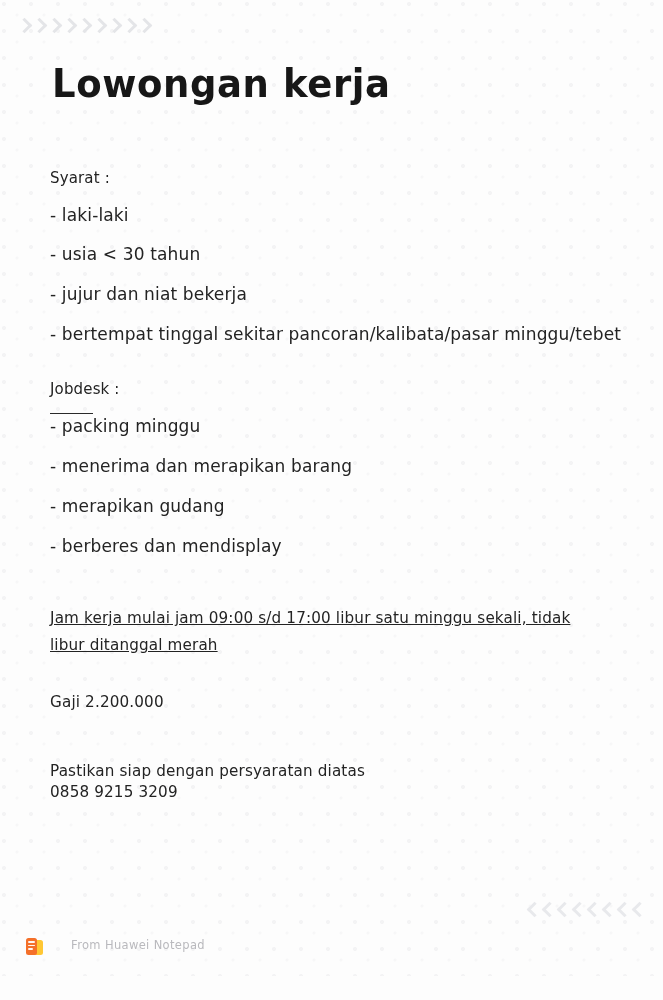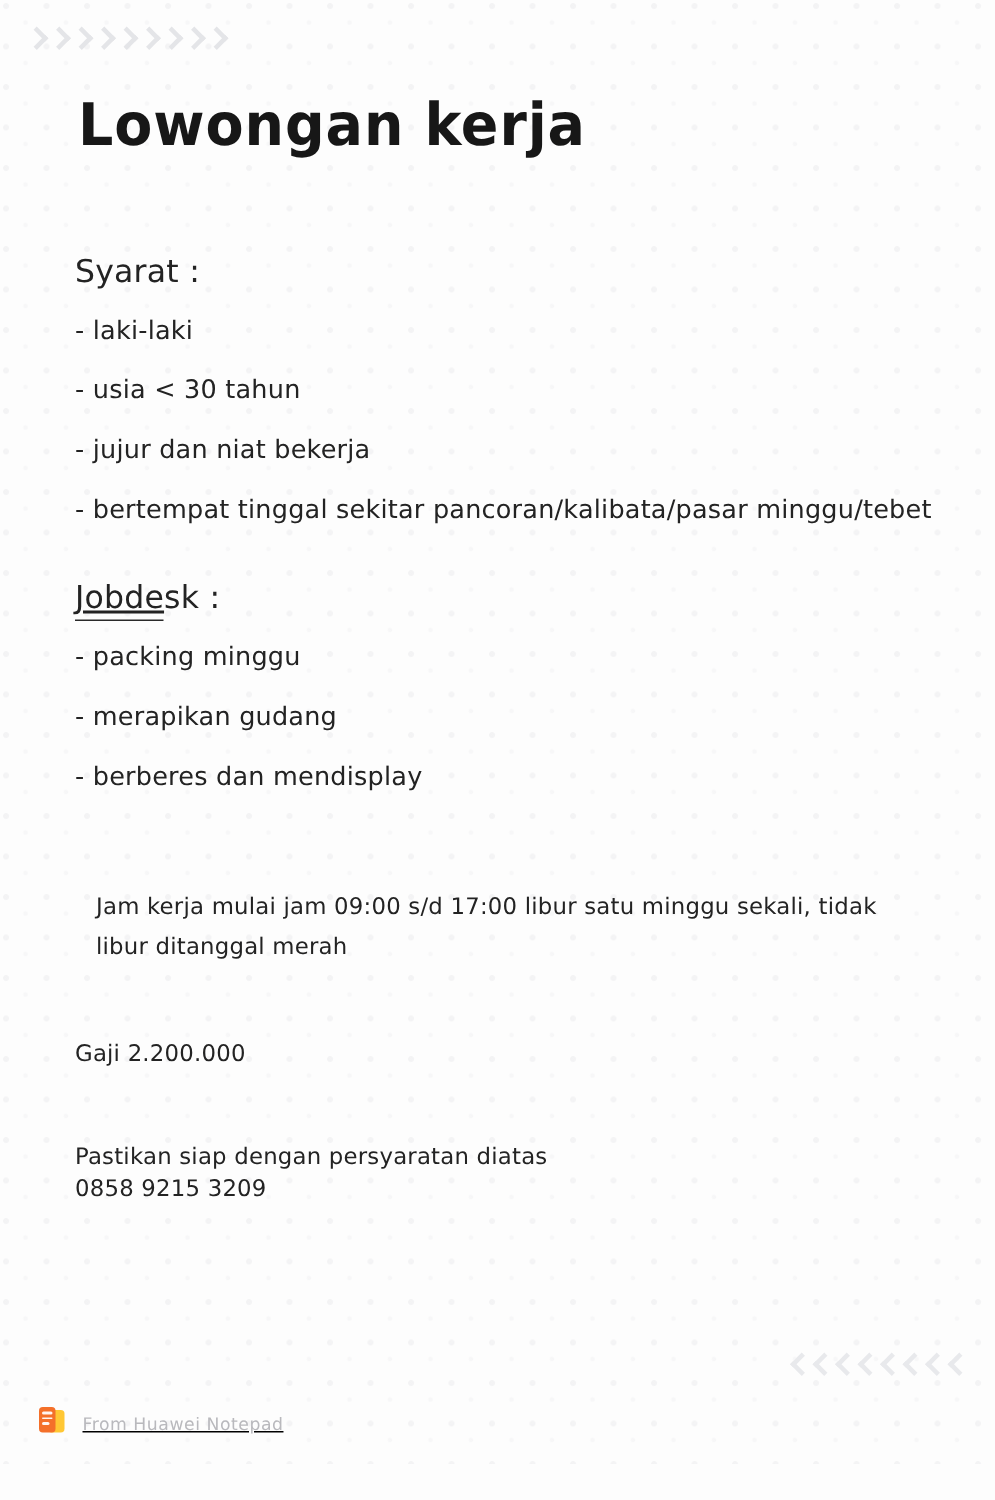--- a/index.html
+++ b/index.html
@@ -104,30 +104,29 @@
     white-space: normal;
   }
 
   .spacer-xs { height: 13px; }
   .spacer-m  { height: 30px; }
   .spacer-l  { height: 34px; }
   .line-gap-tight { margin-top: 0; }
 
   .section-head {
     font-family: "DejaVu Sans", sans-serif;
-    font-size: 21px;
+    font-size: 15px;
     color: #232323;
     margin: 0;
     letter-spacing: 0.15px;
   }
 
   .section-head.underlined .uline {
     border-bottom: 1.4px solid #2a2a2a;
-    padding-bottom: 3px;
-    text-decoration: underline;
+    padding-bottom: 15px;
   }
 
   .bullet-list {
     margin: 0;
     padding: 0;
     list-style: none;
   }
 
   .bullet-list li {
     font-family: "DejaVu Sans", sans-serif;
@@ -137,33 +136,33 @@
     margin-top: 17px;
     line-height: 1.35;
   }
 
   .block-para {
     font-family: "DejaVu Sans", sans-serif;
     font-size: 15.2px;
     color: #232323;
     letter-spacing: 0.15px;
     line-height: 1.75;
-    margin: 14px;
+    margin: 0;
     max-width: 560px;
+    text-decoration: underline;
   }
 
   
   #footer {
     position: absolute;
     left: 26px;
     top: 938px;
     display: flex;
-    align-items: flex-end;
-    gap: 12px;
-    text-decoration: underline;
+    align-items: flex-start;
+    gap: 28px;
   }
 
   #notepad-icon {
     width: 17px;
     height: 18px;
     position: relative;
     flex: 0 0 auto;
   }
 
   #notepad-icon .card-back {
@@ -239,20 +238,21 @@
       <li>- jujur dan niat bekerja</li>
       <li>- bertempat tinggal sekitar pancoran/kalibata/pasar minggu/tebet</li>
     </ul>
 
     <div class="spacer-l"></div>
 
     <p class="section-head underlined"><span class="uline">Jobde</span><span>sk :</span></p>
 
     <ul class="bullet-list">
       <li>- packing minggu</li>
+      <li>- menerima dan merapikan barang</li>
       <li>- merapikan gudang</li>
       <li>- berberes dan mendisplay</li>
     </ul>
 
     <div class="spacer-l"></div>
     <div class="spacer-xs"></div>
 
     <p class="block-para">Jam kerja mulai jam 09:00 s/d 17:00 libur satu minggu sekali, tidak libur ditanggal merah</p>
 
     <div class="spacer-l"></div>

